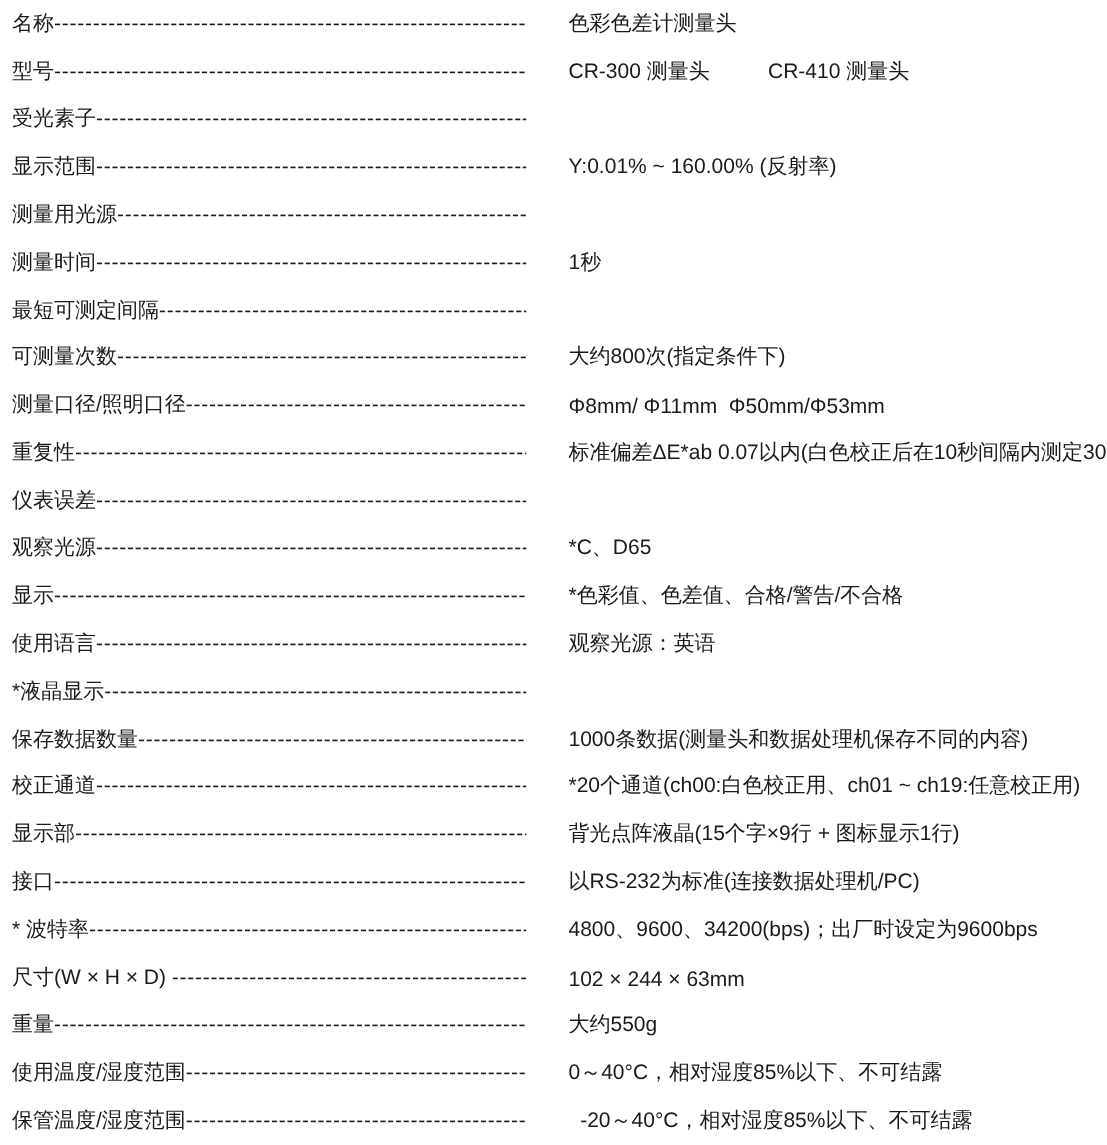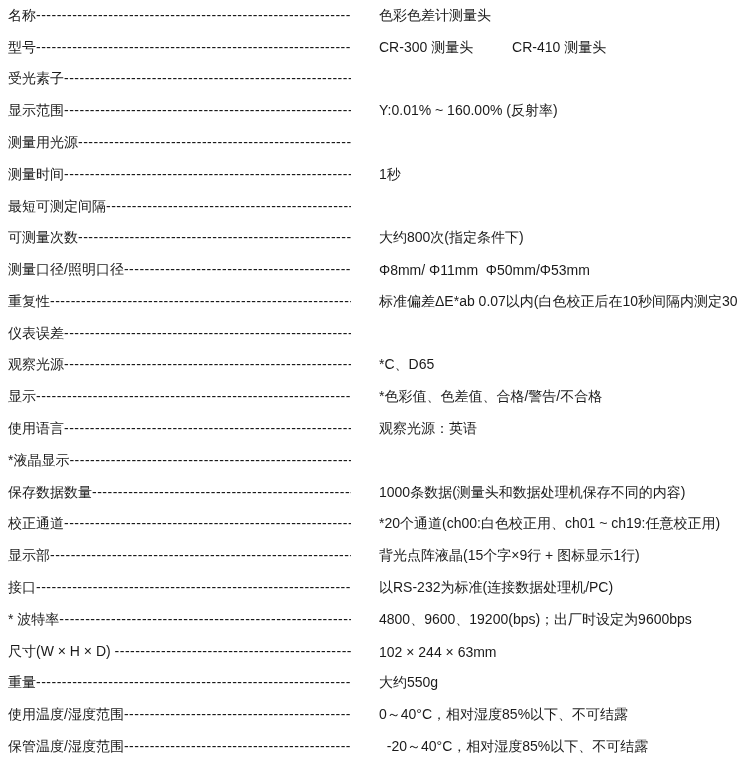--- a/index.html
+++ b/index.html
@@ -203,21 +203,21 @@
       <span class="dashes">--------------------------------------------------------------------------------------------------------------------------------------------------------------------------------------------------------</span>
     </div>
     <span class="spec-value">以RS-232为标准(连接数据处理机/PC)</span>
   </div>
 
   <div class="spec-row">
     <div class="lead">
       <span class="spec-label">* 波特率</span>
       <span class="dashes">--------------------------------------------------------------------------------------------------------------------------------------------------------------------------------------------------------</span>
     </div>
-    <span class="spec-value">4800、9600、19200(bps)；出厂时设定为9600bps</span>
+    <span class="spec-value">4800、9600、34200(bps)；出厂时设定为9600bps</span>
   </div>
 
   <div class="spec-row">
     <div class="lead">
       <span class="spec-label">尺寸(W × H × D) </span>
       <span class="dashes">--------------------------------------------------------------------------------------------------------------------------------------------------------------------------------------------------------</span>
     </div>
     <span class="spec-value">102 × 244 × 63mm</span>
   </div>
 

